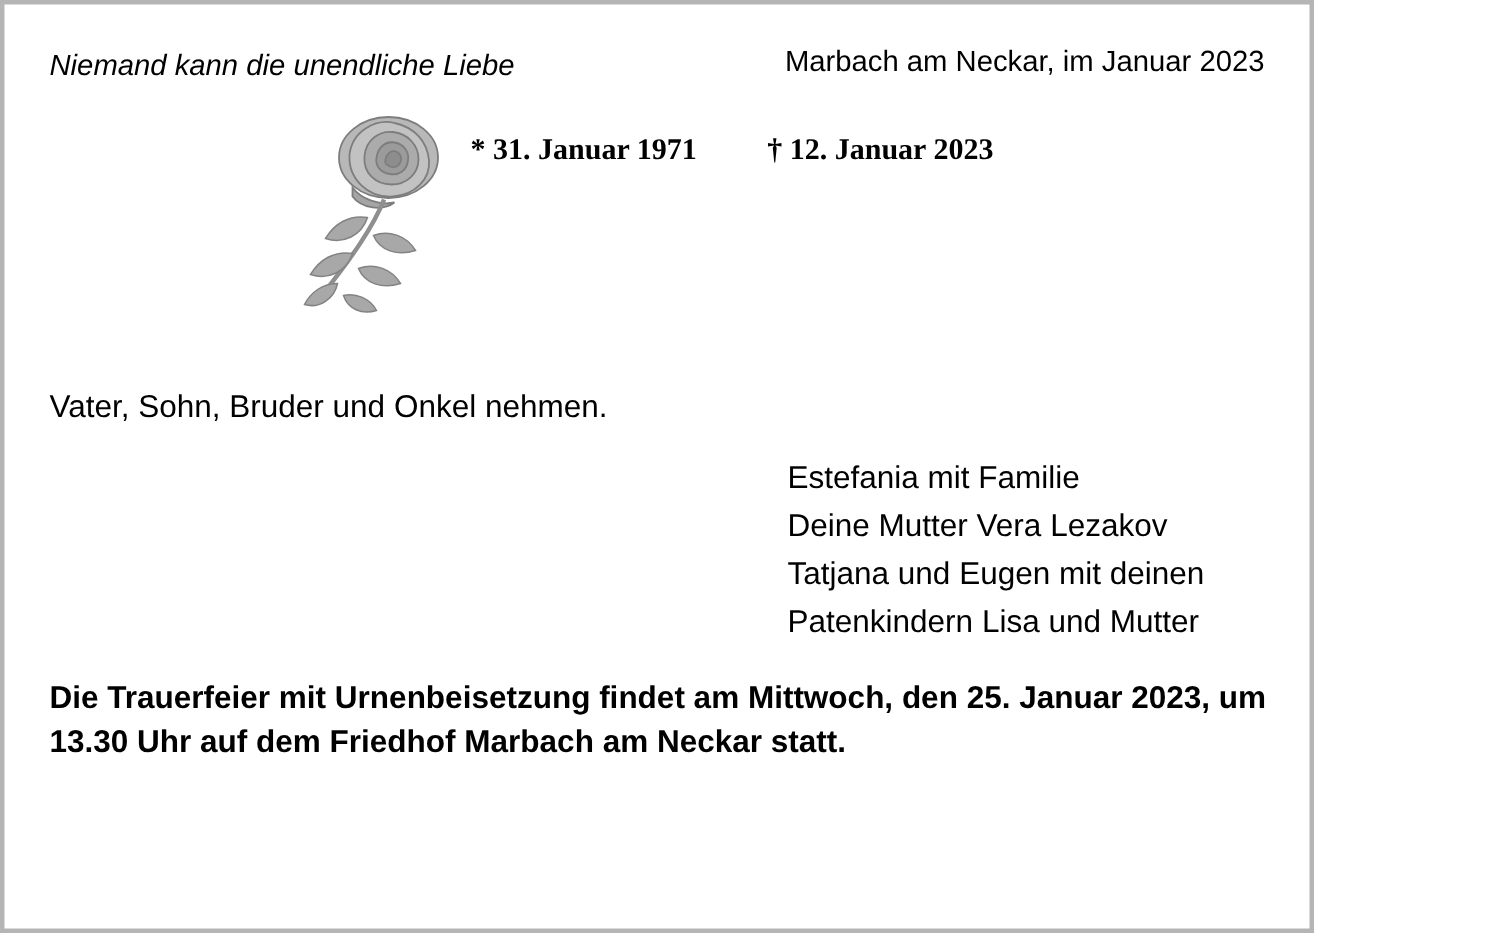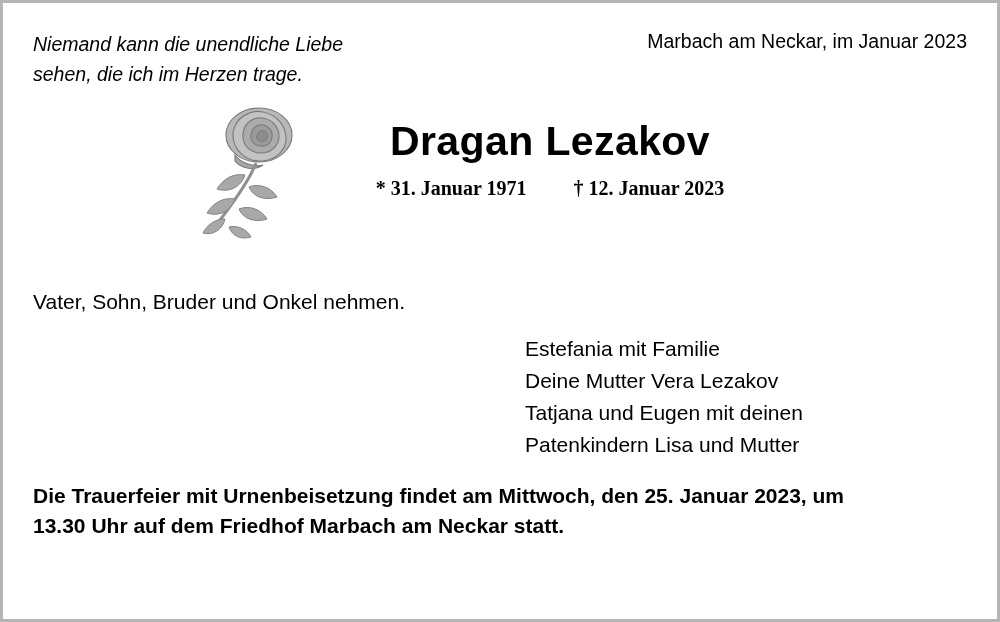--- a/index.html
+++ b/index.html
@@ -9,21 +9,21 @@
   }
   body {
     width: 1000px;
     height: 622px;
     font-family: "Liberation Sans", sans-serif;
     color: #000000;
     overflow: hidden;
   }
   .obituary {
     position: relative;
-    width: 1000px;
+    width: 876px;
     height: 622px;
     box-sizing: border-box;
     background: #ffffff;
     border: 3px solid #b5b5b5;
     padding: 0;
   }
   .inner {
     position: absolute;
     left: 0; top: 0; right: 0; bottom: 0;
     padding: 26px 30px 18px 30px;
@@ -106,21 +106,20 @@
 </style>
 </head>
 <body>
 
 <div class="obituary">
   <div class="inner">
 
     <div class="top-row">
       <div class="motto">
         <div>Niemand kann die unendliche Liebe</div>
-        <div>sehen, die ich im Herzen trage.</div>
       </div>
       <div class="place-date">Marbach am Neckar, im Januar 2023</div>
     </div>
 
     <div class="name-block">
       <div class="rose">
         <svg viewBox="0 0 135 140" width="135" height="140" aria-hidden="true">
           <g fill="#9a9a9a" stroke="#7d7d7d" stroke-width="1.2">
 
             <ellipse cx="76" cy="32" rx="33" ry="27" fill="#b8b8b8"></ellipse>
@@ -139,21 +138,20 @@
             <path d="M62 72 C50 70 40 76 34 86 C46 90 58 84 62 72 Z"></path>
             <path d="M66 84 C76 80 88 84 94 94 C82 98 70 94 66 84 Z"></path>
             <path d="M52 96 C40 94 30 100 24 110 C36 114 48 108 52 96 Z"></path>
             <path d="M56 106 C66 102 78 106 84 116 C72 120 60 116 56 106 Z"></path>
             <path d="M42 116 C32 116 24 122 20 130 C30 133 40 126 42 116 Z"></path>
             <path d="M46 124 C54 122 64 126 68 134 C58 137 49 133 46 124 Z"></path>
           </g>
         </svg>
       </div>
       <div class="name-text">
-        <div class="deceased-name">Dragan Lezakov</div>
         <div class="dates">
           <span class="birth">* 31. Januar 1971</span>
           <span class="death">† 12. Januar 2023</span>
         </div>
       </div>
     </div>
 
     <div class="body-text">
       <div>Vater, Sohn, Bruder und Onkel nehmen.</div>
     </div>

